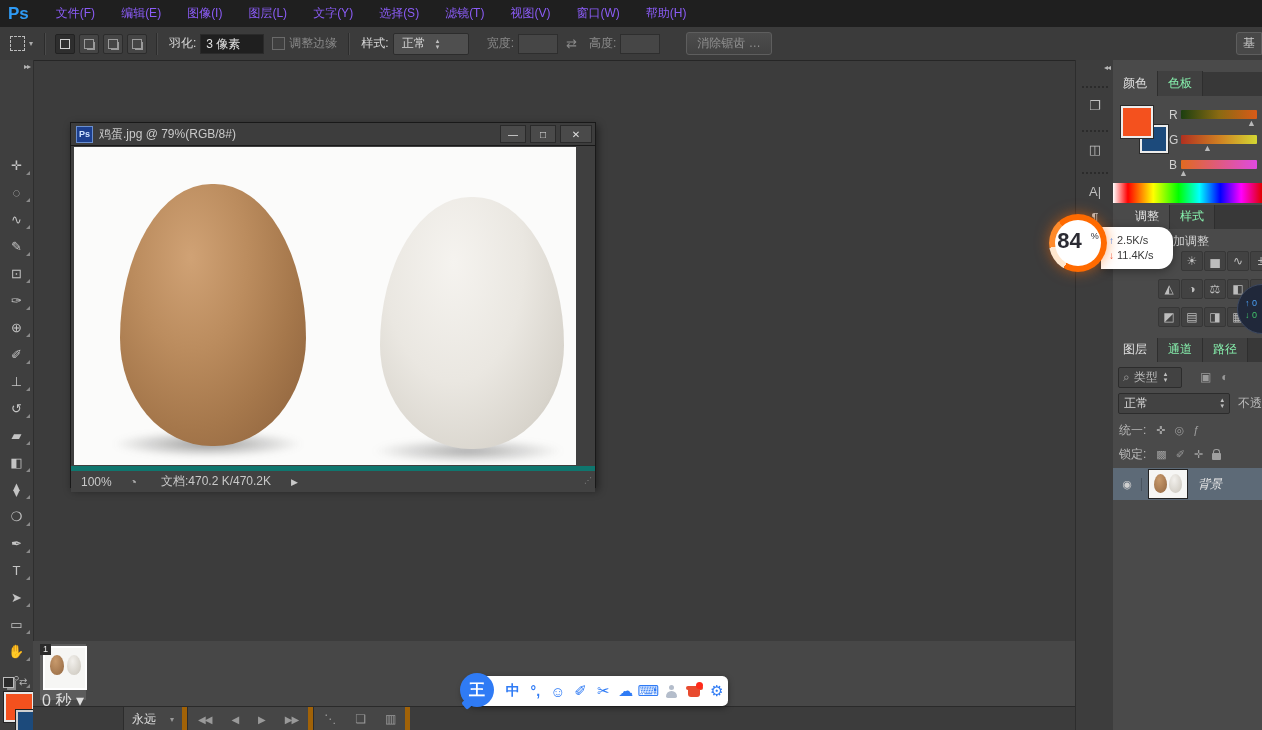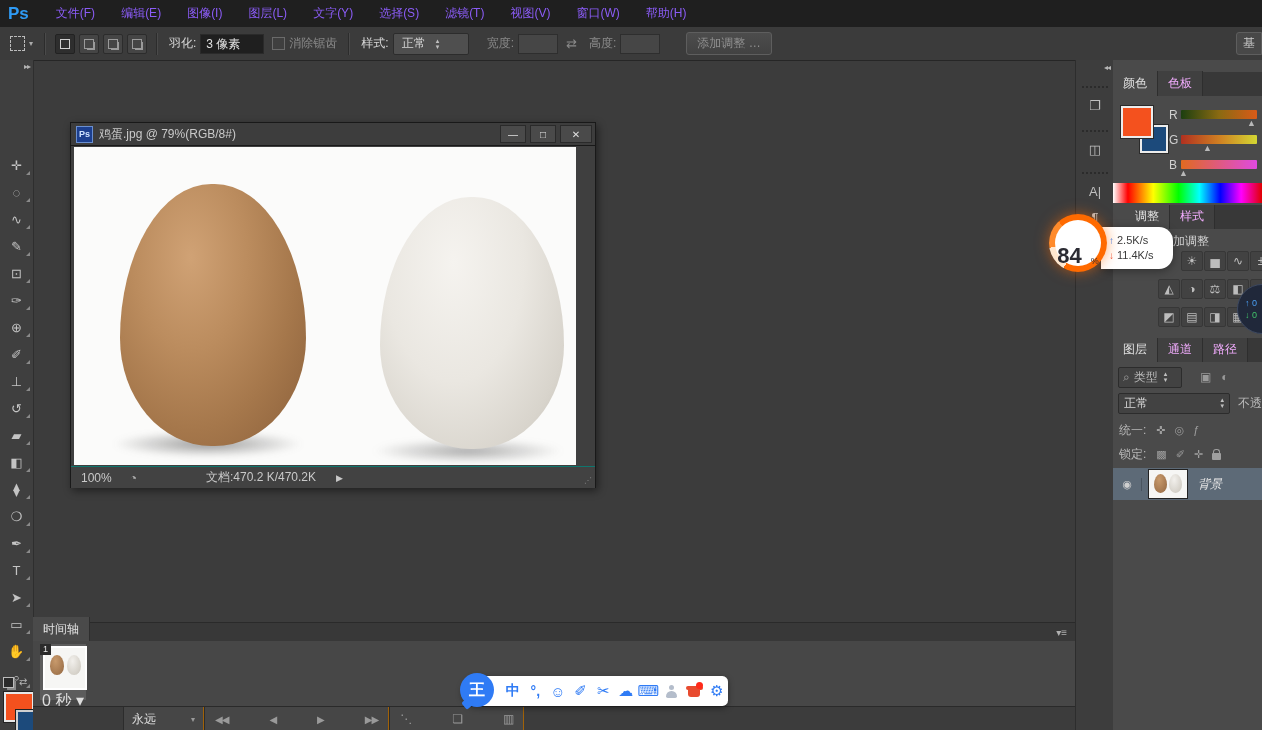--- a/index.html
+++ b/index.html
@@ -40,31 +40,31 @@
   
   .docwin{left:70px;top:122px;width:524px;height:364px;background:#3f3f3f;border:1px solid #191919;box-shadow:2px 3px 8px rgba(0,0,0,.45);}
   .doctitle{height:22px;background:#3d3d3d;display:flex;align-items:center;border-bottom:1px solid #191919;}
   .psbadge{width:15px;height:15px;background:#1c3f8f;border:1px solid #6a8fd0;color:#cfe2ff;font-size:9px;font-weight:bold;display:flex;align-items:center;justify-content:center;margin:0 6px 0 5px;}
   .doctitletext{color:#c9c9c9;font-size:12px;}
   .winbtn{width:24px;height:16px;display:flex;align-items:center;justify-content:center;color:#e0e0e0;font-size:10px;background:#4a4a4a;border:1px solid #2a2a2a;margin-left:4px;}
   .canvaswrap{position:relative;height:320px;background:#3f3f3f;}
   .canvas{position:absolute;left:3px;top:1px;width:502px;height:318px;background:#fbfbfa;overflow:hidden;}
   .egg{position:absolute;border-radius:50% / 60% 60% 42% 42%;}
   .eggshadow{position:absolute;border-radius:50%;filter:blur(3px);}
-  .docstatus{height:21px;background:#424242;border-top:1px solid #0f766e;display:flex;align-items:center;color:#c9c9c9;}
+  .docstatus{height:21px;background:#424242;border-top:5px solid #0f766e;display:flex;align-items:center;color:#c9c9c9;}
   .gripdots{position:absolute;right:2px;bottom:2px;color:#8a8a8a;font-size:8px;letter-spacing:1px;}
   
   .dockstrip{left:1075px;top:60px;width:38px;height:670px;background:#3d3d3d;border-left:1px solid #2d2d2d;border-right:1px solid #2d2d2d;}
   .dockicon{position:absolute;left:4px;width:30px;height:26px;display:flex;align-items:center;justify-content:center;color:#c0c0c0;font-size:13px;}
   .grip{position:absolute;left:6px;width:26px;border-top:2px dotted #2b2b2b;}
   .collapse{position:absolute;right:4px;top:3px;color:#b5b5b5;font-size:8px;letter-spacing:-1px;}
   
   .rpanels{left:1113px;top:60px;width:149px;height:670px;background:#4a4a4a;}
   .tabsrow{height:24px;background:#383838;display:flex;align-items:flex-end;}
-  .tab{padding:4px 10px;font-size:12px;color:#f0abfc;background:#404040;border-right:1px solid #2e2e2e;}
+  .tab{padding:4px 10px;font-size:12px;color:#86efac;background:#404040;border-right:1px solid #2e2e2e;}
   .tab.active{background:#4a4a4a;color:#e0e0e0;}
   .slider{position:absolute;height:9px;border-radius:1px;}
   .handle{position:absolute;color:#b9b9b9;font-size:9px;top:8px;}
   .chlabel{position:absolute;color:#cfcfcf;font-size:12px;}
   .spectrum{position:absolute;left:0;width:149px;height:20px;
     background:linear-gradient(90deg,#ffffff 0%,#ff0000 10%,#ffff00 27%,#00ff00 44%,#00ffff 58%,#0000ff 72%,#ff00ff 86%,#e00000 100%);}
   .adjicon{position:absolute;width:20px;height:18px;display:flex;align-items:center;justify-content:center;color:#bdbdbd;font-size:12px;background:#424242;border:1px solid #373737;border-radius:2px;}
   .lrow{position:absolute;left:0;width:149px;display:flex;align-items:center;color:#b9b9b9;}
   .ldrop{background:#424242;border:1px solid #2c2c2c;height:19px;display:flex;align-items:center;border-radius:2px;}
   .miniicon{color:#9f9f9f;font-size:11px;margin-right:9px;}
@@ -77,27 +77,27 @@
   .lname{margin-left:10px;font-style:italic;color:#e6e6e6;font-size:12px;}
   
   .tlheader{left:33px;top:622px;width:1042px;height:19px;background:#383838;border-top:1px solid #2a2a2a;display:flex;align-items:flex-end;}
   .tlbody{left:33px;top:641px;width:1042px;height:65px;background:#474747;}
   .frame{position:absolute;left:7px;top:3px;width:46px;height:56px;background:#5c5c5c;}
   .fthumb{position:absolute;left:3px;top:2px;width:40px;height:40px;background:#f6f6f4;border:2px solid #fff;overflow:hidden;}
   .fbadge{position:absolute;left:0;top:0;width:11px;height:11px;background:#2b2b2b;color:#e8e8e8;font-size:9px;text-align:center;line-height:11px;}
   .fdelay{position:absolute;left:0;top:47px;width:46px;text-align:center;color:#ddd;font-size:16px;}
   .tlctrl{left:33px;top:706px;width:1042px;height:24px;background:#3c3c3c;border-top:1px solid #2a2a2a;display:flex;align-items:center;}
   .tbtn{color:#9a9a9a;font-size:10px;padding:0 10px;letter-spacing:-1px;}
-  .ctrlgroup{display:flex;align-items:center;height:24px;background:#464646;border-left:1px solid #2c2c2c;border-right:1px solid #a16207;gap:21px;}
+  .ctrlgroup{display:flex;align-items:center;height:24px;background:#464646;border-left:1px solid #2c2c2c;border-right:5px solid #a16207;}
   .tlmenu{position:absolute;right:8px;top:4px;color:#b0b0b0;font-size:10px;}
   
   .speedball{left:1049px;top:214px;width:58px;height:58px;border-radius:50%;
     background:conic-gradient(from 210deg,#ffe7cf 0 14%,#ff8a2a 14% 30%,#ff6a00 30% 100%);
     box-shadow:0 0 14px rgba(255,106,0,.55);display:flex;align-items:center;justify-content:center;z-index:50;}
-  .speedinner{width:46px;height:46px;border-radius:50%;background:#fff;display:flex;align-items:flex-end;justify-content:center;padding-top:11px;box-sizing:border-box;gap:8px;}
+  .speedinner{width:46px;height:46px;border-radius:50%;background:#fff;display:flex;align-items:flex-start;justify-content:center;padding-top:11px;box-sizing:border-box;gap:8px;}
   .speedpct{color:#2b2b33;font-size:22px;font-weight:bold;line-height:20px;}
   .speedunit{color:#2b2b33;font-size:9px;margin-left:1px;}
   .speedbubble{left:1101px;top:227px;width:72px;height:42px;background:#fff;border-radius:0 14px 14px 0;box-shadow:0 2px 8px rgba(0,0,0,.35);z-index:49;
     display:flex;flex-direction:column;justify-content:center;padding-left:8px;box-sizing:border-box;}
   .srow{display:flex;align-items:center;font-size:11px;color:#3a3a3a;line-height:15px;}
   .uarr{color:#2f7bf5;margin-right:3px;font-size:10px;}
   .darr{color:#f0543a;margin-right:3px;font-size:10px;}
   .edgeball{left:1237px;top:284px;width:50px;height:50px;border-radius:50%;background:#20283a;border:1px solid #3c4860;z-index:48;
     display:flex;flex-direction:column;align-items:flex-start;justify-content:center;padding-left:7px;box-sizing:border-box;}
   .erow{font-size:9px;line-height:12px;}
@@ -147,38 +147,38 @@
     <span class="modebtn">
         <span class="msq2"></span>
       </span>
     <span class="modebtn">
         <span class="msq2"></span>
       </span>
     <span class="sep"></span>
     <span class="optlabel">羽化:</span>
     <span class="darkinput">3 像素</span>
     <span class="chk"></span>
-    <span class="optlabel dis">消除锯齿</span>
+    <span class="optlabel dis">调整边缘</span>
     <span class="sep"></span>
     <span class="optlabel">样式:</span>
     <span class="dropdown" style="width:62px;">
       <span>正常</span>
       <span class="spin">
           <span>▴</span>
           <span>▾</span>
         </span>
     </span>
     <span style="width:14px;"></span>
     <span class="optlabel dis">宽度:</span>
     <span class="greyinput"></span>
     <span class="optlabel dis" style="margin:0 8px;font-size:13px;">⇄</span>
     <span class="optlabel dis">高度:</span>
     <span class="greyinput"></span>
     <span style="width:26px;"></span>
-    <span class="btn">添加调整 …</span>
+    <span class="btn">消除锯齿 …</span>
     <span style="flex:1;"></span>
     <span class="wsbtn">基</span>
   </div>
 
   <div class="ab toolcol">
     <div class="ab" style="right:3px;top:2px;color:#b5b5b5;font-size:8px;letter-spacing:-1px;">▸▸</div>
     <div class="tool" style="top:92px">
         <span class="tg">✛</span>
       </div>
     <div class="tool" style="top:119px">
@@ -258,21 +258,21 @@
       <div class="canvas">
         <div class="eggshadow" style="left:38px;top:284px;width:192px;height:26px;background:radial-gradient(ellipse,rgba(70,70,70,.55),rgba(120,120,120,0) 70%);"></div>
         <div class="eggshadow" style="left:298px;top:292px;width:192px;height:24px;background:radial-gradient(ellipse,rgba(90,90,90,.5),rgba(120,120,120,0) 70%);"></div>
         <div class="egg" style="left:46px;top:37px;width:186px;height:262px;background:radial-gradient(ellipse at 38% 28%,#d0a275 0%,#bb8c5e 35%,#a5774b 65%,#8a5f3a 100%);"></div>
         <div class="egg" style="left:306px;top:50px;width:184px;height:252px;background:radial-gradient(ellipse at 40% 26%,#f5f3ef 0%,#eae7e1 45%,#d8d4cc 78%,#c3beb4 100%);"></div>
       </div>
     </div>
     <div class="docstatus">
       <span style="margin-left:10px;">100%</span>
       <span style="margin-left:18px;color:#b0b0b0;">◔</span>
-      <span style="margin-left:69px;">文档:470.2 K/470.2K</span>
+      <span style="margin-left:24px;">文档:470.2 K/470.2K</span>
       <span style="margin-left:20px;font-size:9px;color:#c9c9c9;">▶</span>
       <span class="gripdots">⋰</span>
     </div>
   </div>
 
   <div class="ab dockstrip">
     <span class="collapse">◂◂</span>
     <span class="grip" style="top:26px;"></span>
     <div class="dockicon" style="top:32px;">❐</div>
     <span class="grip" style="top:70px;"></span>
@@ -372,24 +372,20 @@
         <span class="lthumb">
           <span class="megg" style="left:5px;top:4px;width:13px;height:19px;background:radial-gradient(ellipse at 40% 30%,#c89a6c,#936741);"></span>
           <span class="megg" style="left:20px;top:4px;width:13px;height:19px;background:radial-gradient(ellipse at 40% 30%,#f2f0ec,#c9c4ba);"></span>
         </span>
         <span class="lname">背景</span>
       </div>
 
     </div>
   </div>
 
-  <div class="ab tlheader">
-    <span class="tab active">时间轴</span>
-    <span class="tlmenu">▾≡</span>
-  </div>
   <div class="ab tlbody">
     <div class="frame">
       <span class="fthumb">
         <span class="megg" style="position:absolute;left:5px;top:7px;width:14px;height:20px;border-radius:50%/58% 58% 44% 44%;background:radial-gradient(ellipse at 40% 30%,#c89a6c,#936741);"></span>
         <span class="megg" style="position:absolute;left:22px;top:7px;width:14px;height:20px;border-radius:50%/58% 58% 44% 44%;background:radial-gradient(ellipse at 40% 30%,#f2f0ec,#c9c4ba);"></span>
       </span>
       <span class="fbadge">1</span>
       <span class="fdelay"><span>0 秒</span> <span>▾</span></span>
     </div>
   </div>

